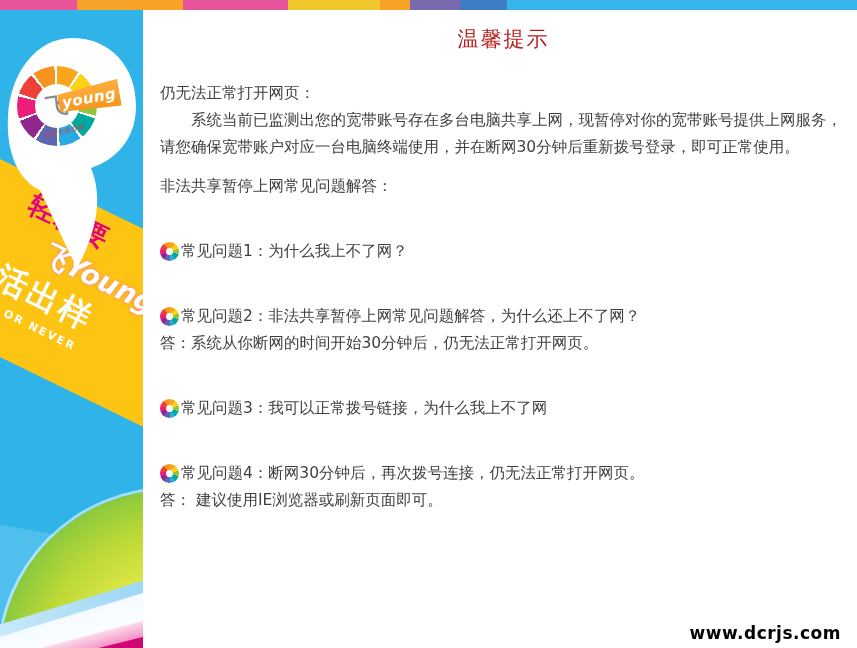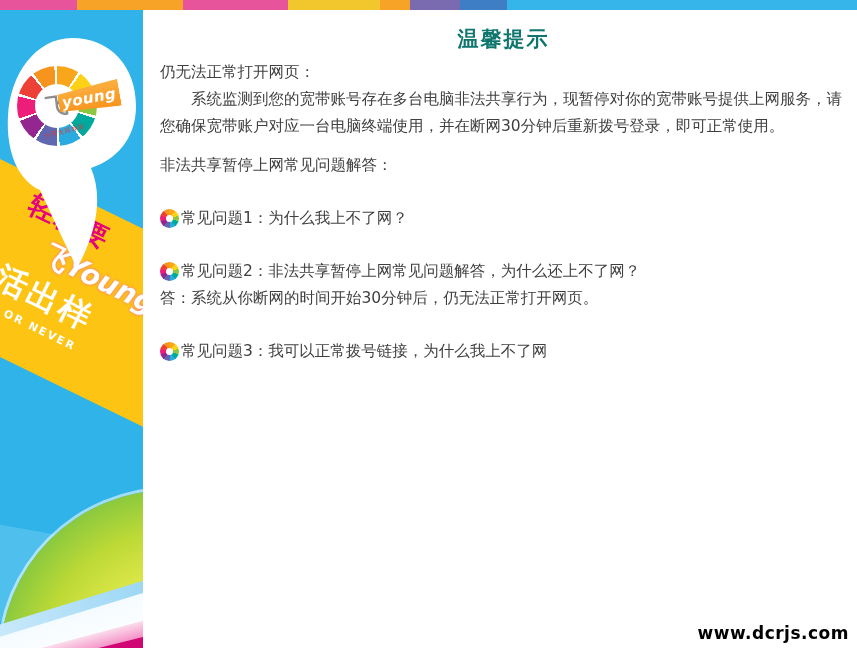--- a/index.html
+++ b/index.html
@@ -59,35 +59,35 @@
     background:linear-gradient(180deg,#f4fbff,#ffffff); }
   .stripe.s3 { left:-25px; top:626px; width:225px; height:22px; transform:rotate(-15deg);
     background:linear-gradient(180deg,#fbdcec,#f173b7); }
   .stripe.s4 { left:-25px; top:641px; width:225px; height:16px; transform:rotate(-14deg);
     background:#cf0674; }
 
   
   .content { position:absolute; left:143px; top:10px; width:714px; height:638px;
     background:#fff; padding:16px 10px 0 17px; color:#3f3f3f; font-size:15.5px;
     line-height:27px; }
-  .page-title { text-align:center; color:#0f766e; font-size:21px; font-weight:bold;
-    letter-spacing:2px; margin-bottom:6px; }
+  .page-title { text-align:center; color:#b91c1c; font-size:21px; font-weight:normal;
+    letter-spacing:2px; margin-bottom:27px; }
   .notice { text-indent:2em; }
   .faq-header { margin-top:12px; }
-  .faq { margin-top:26px; }
+  .faq { margin-top:38px; }
   .faq-q { display:flex; align-items:center; }
   .mini-pinwheel { display:inline-block; width:19px; height:19px; border-radius:50%;
     flex:0 0 19px; margin-right:2px; position:relative;
     background:conic-gradient(#f9a61a 0 36deg,#fdd116 36deg 72deg,#8dc63f 72deg 108deg,
       #00a99d 108deg 144deg,#29abe2 144deg 180deg,#5f67b0 180deg 216deg,#93278f 216deg 252deg,
       #ed1e79 252deg 288deg,#ed4036 288deg 324deg,#f7941d 324deg 360deg); }
   .mini-pinwheel::after { content:""; position:absolute; left:50%; top:50%; width:7px; height:7px;
     margin:-3.5px 0 0 -3.5px; border-radius:50%; background:#fff; }
 
-  .watermark { position:absolute; right:8px; bottom:5px; color:#000; font-weight:bold;
+  .watermark { position:absolute; right:16px; bottom:5px; color:#000; font-weight:bold;
     font-size:17px; letter-spacing:.5px; }
 </style>
 </head>
 <body>
 
 <div class="page">
 
   <div class="top-strip">
     <span style="width: 77px; background: rgb(232, 84, 156);"></span>
     <span style="width: 106px; background: rgb(246, 163, 40);"></span>
@@ -132,21 +132,21 @@
     <div class="stripe s1"></div>
     <div class="stripe s2"></div>
     <div class="stripe s3"></div>
     <div class="stripe s4"></div>
   </div>
 
   <div class="content">
     <div class="page-title">温馨提示</div>
 
     <p>仍无法正常打开网页：</p>
-    <p class="notice">系统监测到您的宽带账号存在多台电脑非法共享行为，现暂停对你的宽带账号提供上网服务，请您确保宽带账户对应一台电脑终端使用，并在断网30分钟后重新拨号登录，即可正常使用。</p>
+    <p class="notice">系统当前已监测出您的宽带账号存在多台电脑共享上网，现暂停对你的宽带账号提供上网服务，请您确保宽带账户对应一台电脑终端使用，并在断网30分钟后重新拨号登录，即可正常使用。</p>
 
     <p class="faq-header">非法共享暂停上网常见问题解答：</p>
 
     <div class="faq">
       <div class="faq-q">
         <span class="mini-pinwheel"></span>
         <span>常见问题1：为什么我上不了网？</span>
       </div>
     </div>
 
@@ -158,16 +158,23 @@
       <div>答：系统从你断网的时间开始30分钟后，仍无法正常打开网页。</div>
     </div>
 
     <div class="faq">
       <div class="faq-q">
         <span class="mini-pinwheel"></span>
         <span>常见问题3：我可以正常拨号链接，为什么我上不了网</span>
       </div>
     </div>
 
+    <div class="faq">
+      <div class="faq-q">
+        <span class="mini-pinwheel"></span>
+        <span>常见问题4：断网30分钟后，再次拨号连接，仍无法正常打开网页。</span>
+      </div>
+      <div>答： 建议使用IE浏览器或刷新页面即可。</div>
+    </div>
   </div>
 
   <div class="watermark">www.dcrjs.com</div>
 </div>
 
 </body></html>

